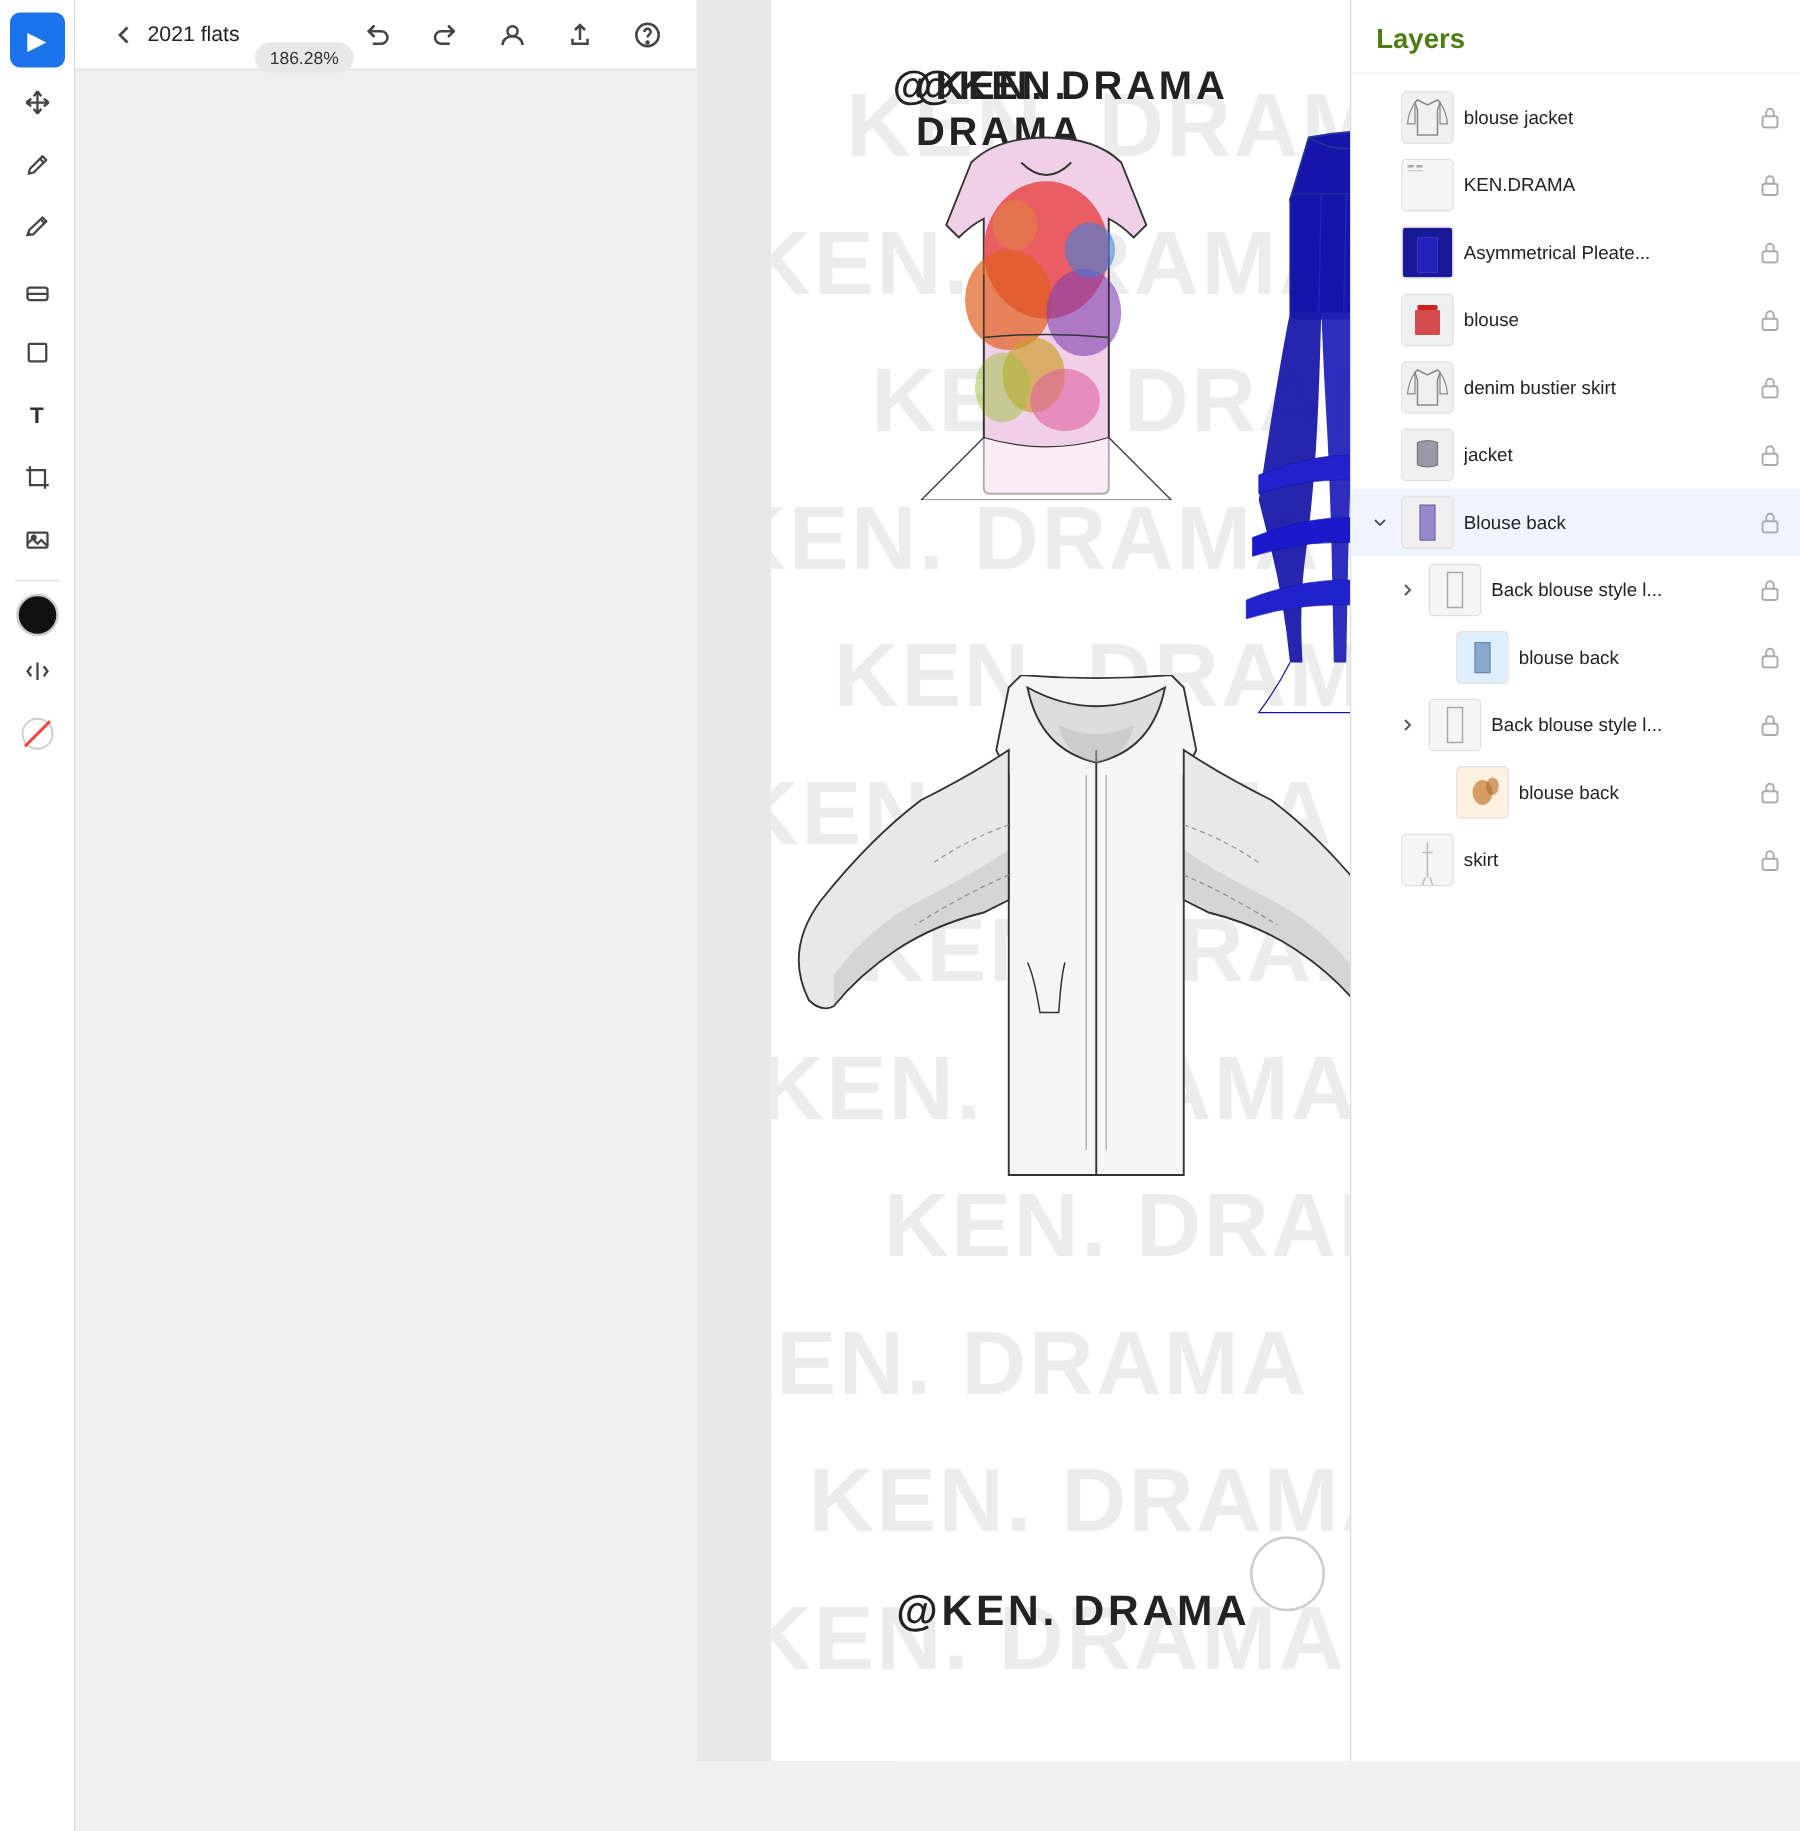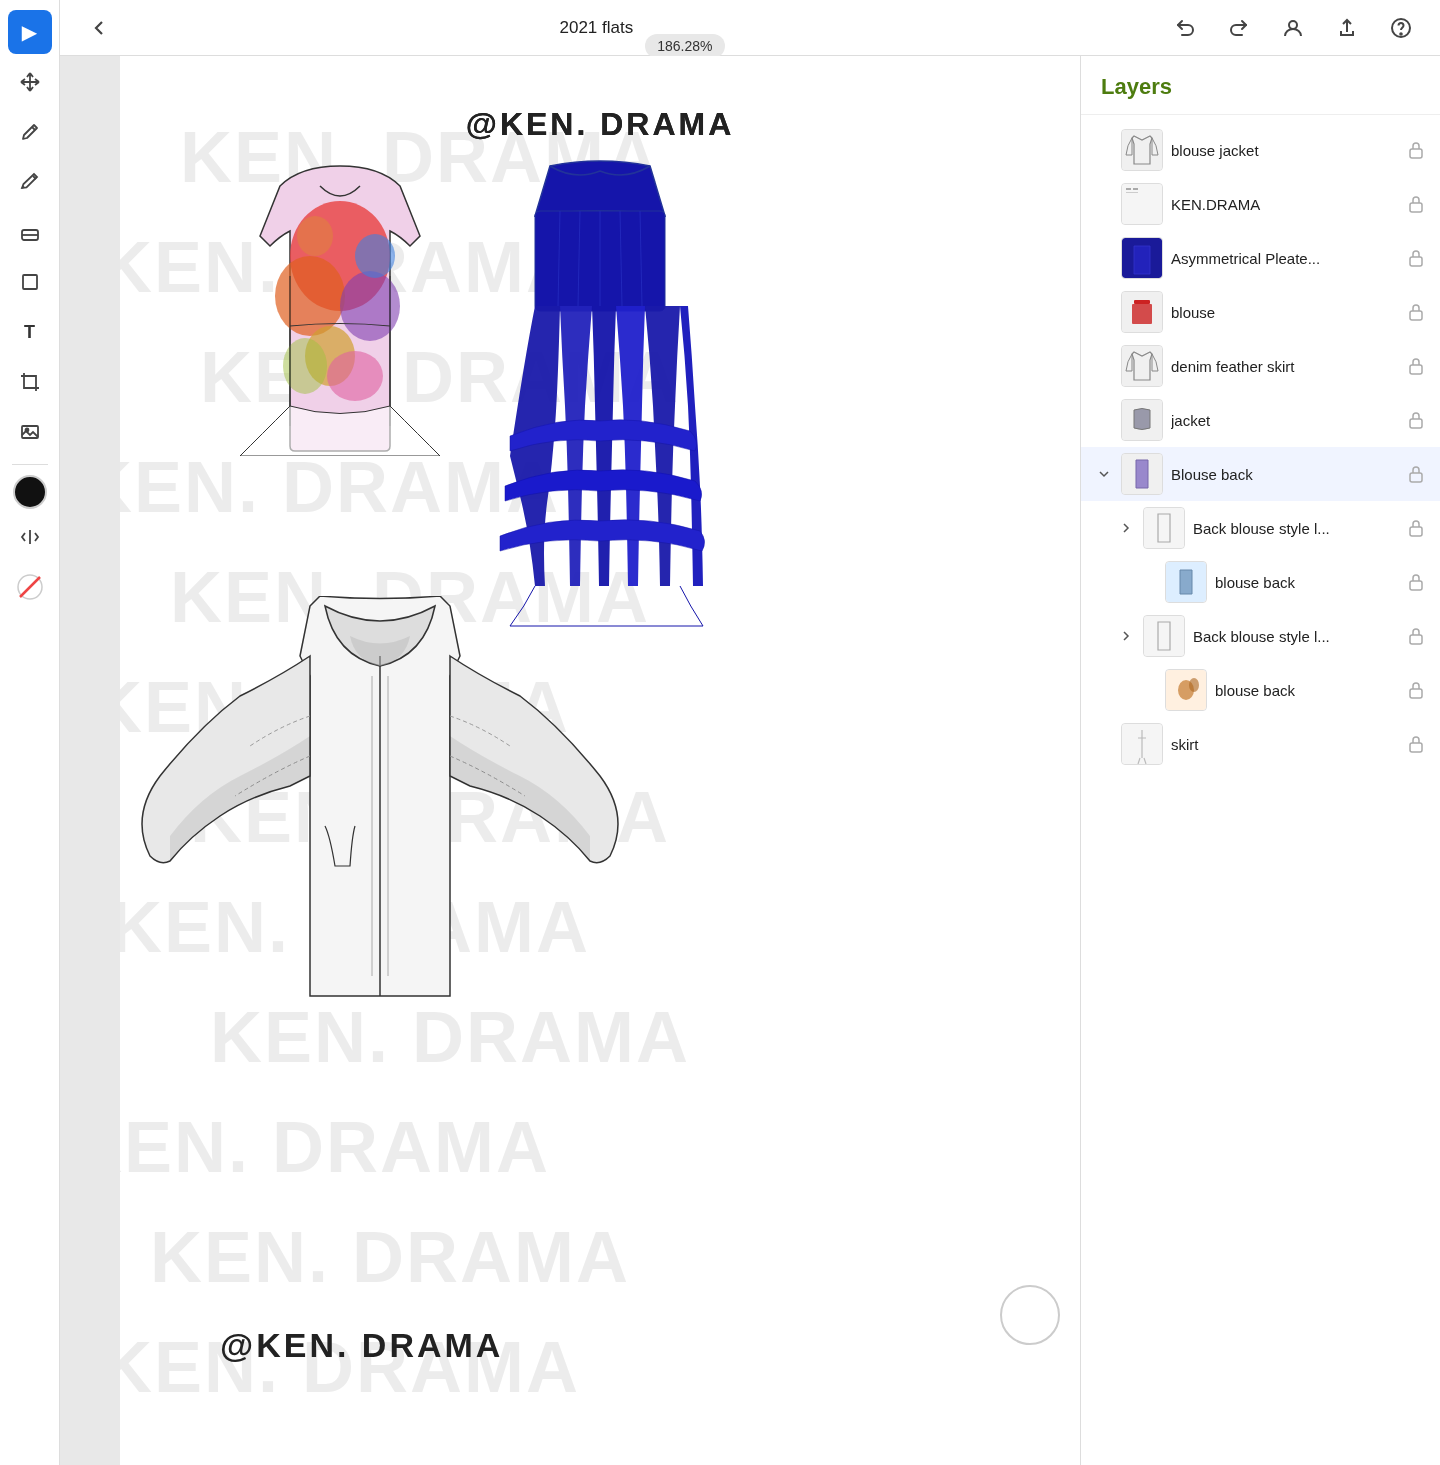--- a/index.html
+++ b/index.html
@@ -27,21 +27,21 @@
     .color-circle {
       width: 34px; height: 34px; border-radius: 50%; background: #111;
       border: 2px solid #ccc; cursor: pointer;
     }
     .tool-separator { width: 36px; height: 1px; background: #ddd; margin: 4px 0; }
 
     
     #main {
       flex: 1;
       display: flex;
-      flex-direction: column;
+      flex-direction: row;
       height: 1465px;
     }
 
     
     #header {
       height: 56px;
       background: #fff;
       border-bottom: 1px solid #ddd;
       display: flex;
       align-items: center;
@@ -470,21 +470,21 @@
           <div class="layer-item">
             <div class="layer-toggle empty"></div>
             <div class="layer-thumb">
               <svg width="40" height="40" viewBox="0 0 40 40">
                 <rect width="40" height="40" fill="#f0f0f0" rx="3"></rect>
                 <path d="M10 8 L12 6 L20 10 L28 6 L30 8 L28 14 L28 34 L12 34 L12 14 Z" fill="none" stroke="#888" stroke-width="1.2"></path>
                 <path d="M10 8 Q5 15 4 25 L10 25 Z" fill="none" stroke="#888" stroke-width="1"></path>
                 <path d="M30 8 Q35 15 36 25 L30 25 Z" fill="none" stroke="#888" stroke-width="1"></path>
               </svg>
             </div>
-            <span class="layer-name">denim feather skirt</span>
+            <span class="layer-name">denim bustier skirt</span>
             <div class="layer-lock">
               <svg width="16" height="18" viewBox="0 0 16 18" fill="none" stroke="#aaa" stroke-width="1.5">
                 <rect x="2" y="8" width="12" height="9" rx="2"></rect>
                 <path d="M5 8V5a3 3 0 0 1 6 0v3"></path>
               </svg>
             </div>
           </div>
           <div class="layer-item">
             <div class="layer-toggle empty"></div>
             <div class="layer-thumb">

